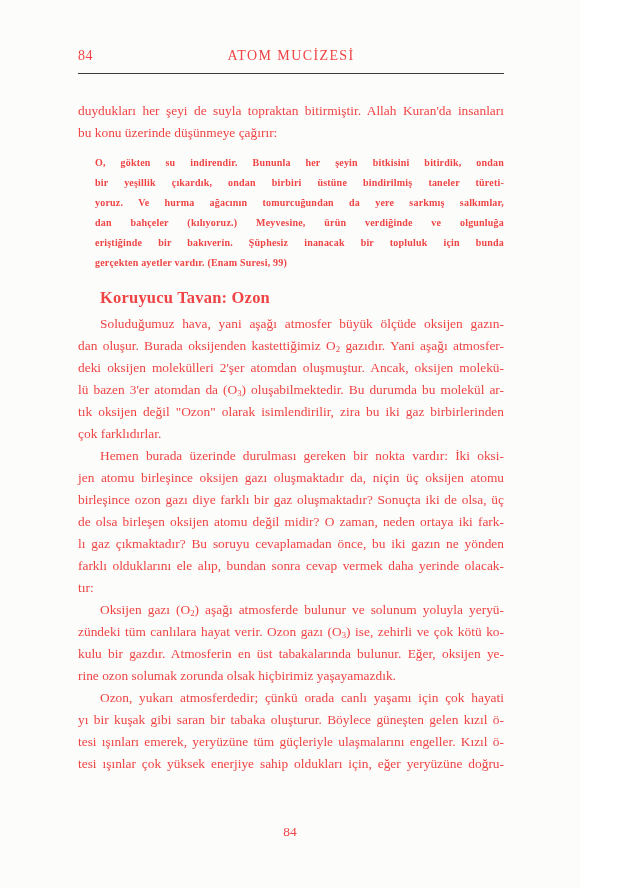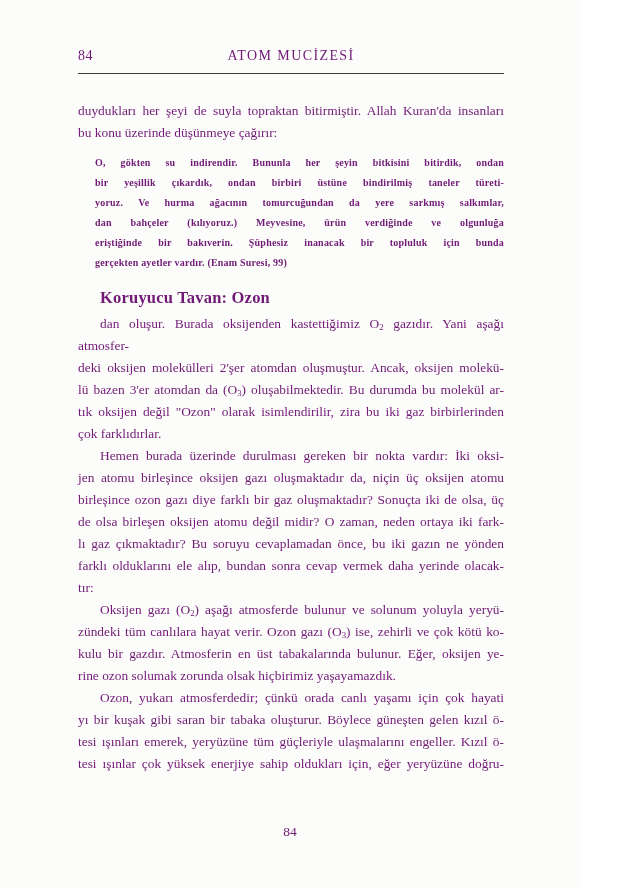--- a/index.html
+++ b/index.html
@@ -5,21 +5,21 @@
   html, body { margin: 0; padding: 0; }
   body {
     width: 624px; height: 888px;
     background: #ffffff;
     font-family: "Liberation Serif", "DejaVu Serif", serif;
   }
   .page {
     position: relative;
     width: 580px; height: 888px;
     background: #fcfcfb;
-    color: #701a75;
+    color: #ef4444;
     overflow: hidden;
   }
   .header {
     position: absolute;
     top: 48px; left: 78px; right: 76px;
     height: 19px;
     padding-bottom: 6px;
     border-bottom: 1.6px solid #3c3c3c;
     font-size: 14px;
   }
@@ -87,20 +87,21 @@
       <div class="quote paragraph">
         <div class="line just">O, gökten su indirendir. Bununla her şeyin bitkisini bitirdik, ondan</div>
         <div class="line just">bir yeşillik çıkardık, ondan birbiri üstüne bindirilmiş taneler türeti-</div>
         <div class="line just">yoruz. Ve hurma ağacının tomurcuğundan da yere sarkmış salkımlar,</div>
         <div class="line just">dan bahçeler (kılıyoruz.) Meyvesine, ürün verdiğinde ve olgunluğa</div>
         <div class="line just">eriştiğinde bir bakıverin. Şüphesiz inanacak bir topluluk için bunda</div>
         <div class="line">gerçekten ayetler vardır. (Enam Suresi, 99)</div>
       </div>
       <div class="heading">Koruyucu Tavan: Ozon</div>
       <div class="paragraph indent">
+        <div class="line just">Soluduğumuz hava, yani aşağı atmosfer büyük ölçüde oksijen gazın-</div>
         <div class="line just">dan oluşur. Burada oksijenden kastettiğimiz O<sub>2</sub> gazıdır. Yani aşağı atmosfer-</div>
         <div class="line just">deki oksijen molekülleri 2'şer atomdan oluşmuştur. Ancak, oksijen molekü-</div>
         <div class="line just">lü bazen 3'er atomdan da (O<sub>3</sub>) oluşabilmektedir. Bu durumda bu molekül ar-</div>
         <div class="line just">tık oksijen değil "Ozon" olarak isimlendirilir, zira bu iki gaz birbirlerinden</div>
         <div class="line">çok farklıdırlar.</div>
       </div>
       <div class="paragraph indent">
         <div class="line just">Hemen burada üzerinde durulması gereken bir nokta vardır: İki oksi-</div>
         <div class="line just">jen atomu birleşince oksijen gazı oluşmaktadır da, niçin üç oksijen atomu</div>
         <div class="line just">birleşince ozon gazı diye farklı bir gaz oluşmaktadır? Sonuçta iki de olsa, üç</div>

